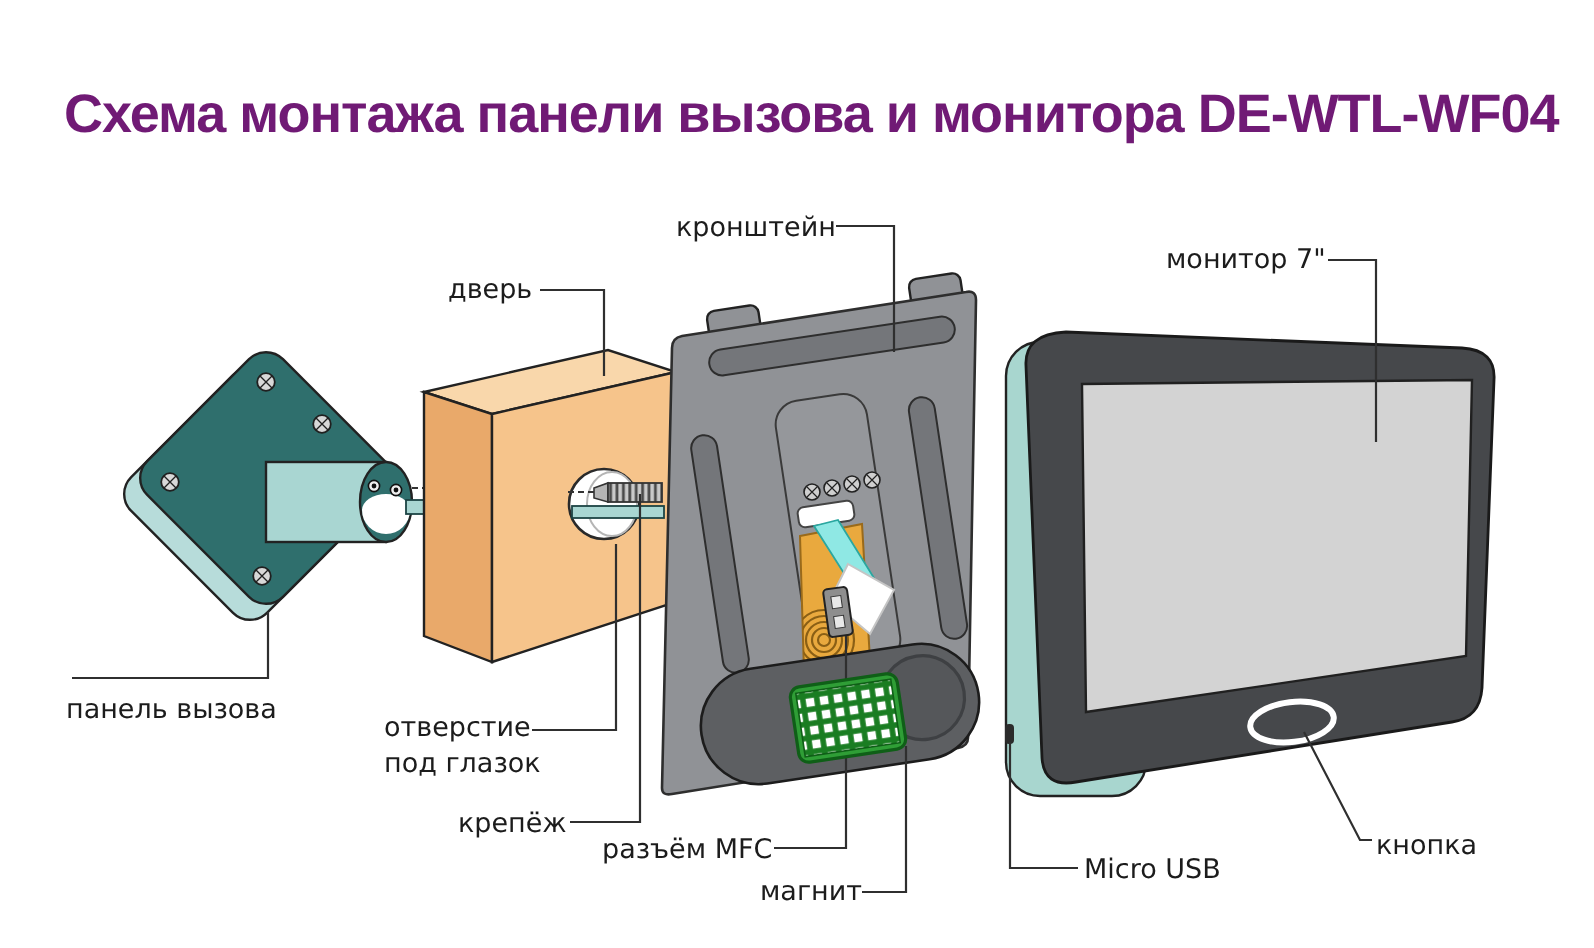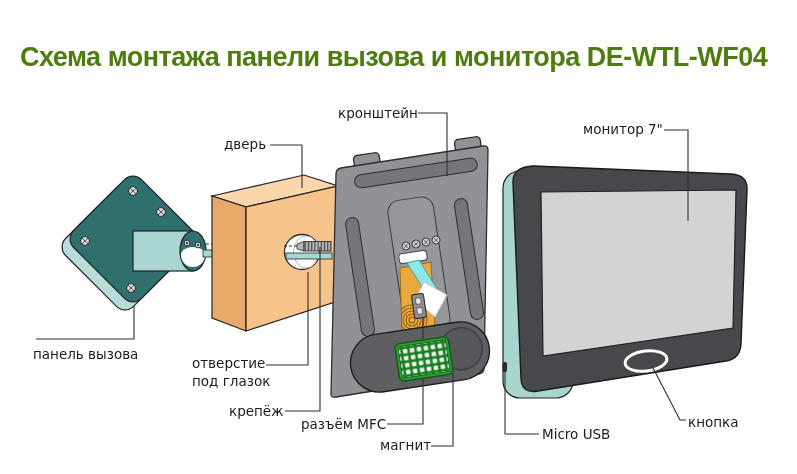--- a/index.html
+++ b/index.html
@@ -1,20 +1,20 @@
 <!DOCTYPE html>
 <html><head>
 <meta charset="utf-8">
 <style>
   html,body{margin:0;padding:0;background:#ffffff;}
   #stage{position:relative;width:797px;height:474px;background:#ffffff;overflow:hidden;
          font-family:"DejaVu Sans",sans-serif;}
-  #title{position:absolute;left:20px;top:42px;width:760px;margin:0;
+  #title{position:absolute;left:32px;top:42px;width:760px;margin:0;
          font-family:"Liberation Sans",sans-serif;font-weight:bold;font-size:27px;
-         color:#4d7c0f;letter-spacing:-0.5px;white-space:nowrap;}
+         color:#701a75;letter-spacing:-0.5px;white-space:nowrap;}
   svg{position:absolute;left:0;top:0;}
   .lbl{font:13.5px "DejaVu Sans",sans-serif;fill:#1c1c1c;}
   .leader{fill:none;stroke:#2f2f2f;stroke-width:1.1;}
   .outline{stroke:#222;stroke-width:1.2;}
 </style>
 </head>
 <body>
 
 <div id="stage">
   <h1 id="title">Схема монтажа панели вызова и монитора DE-WTL-WF04</h1>

